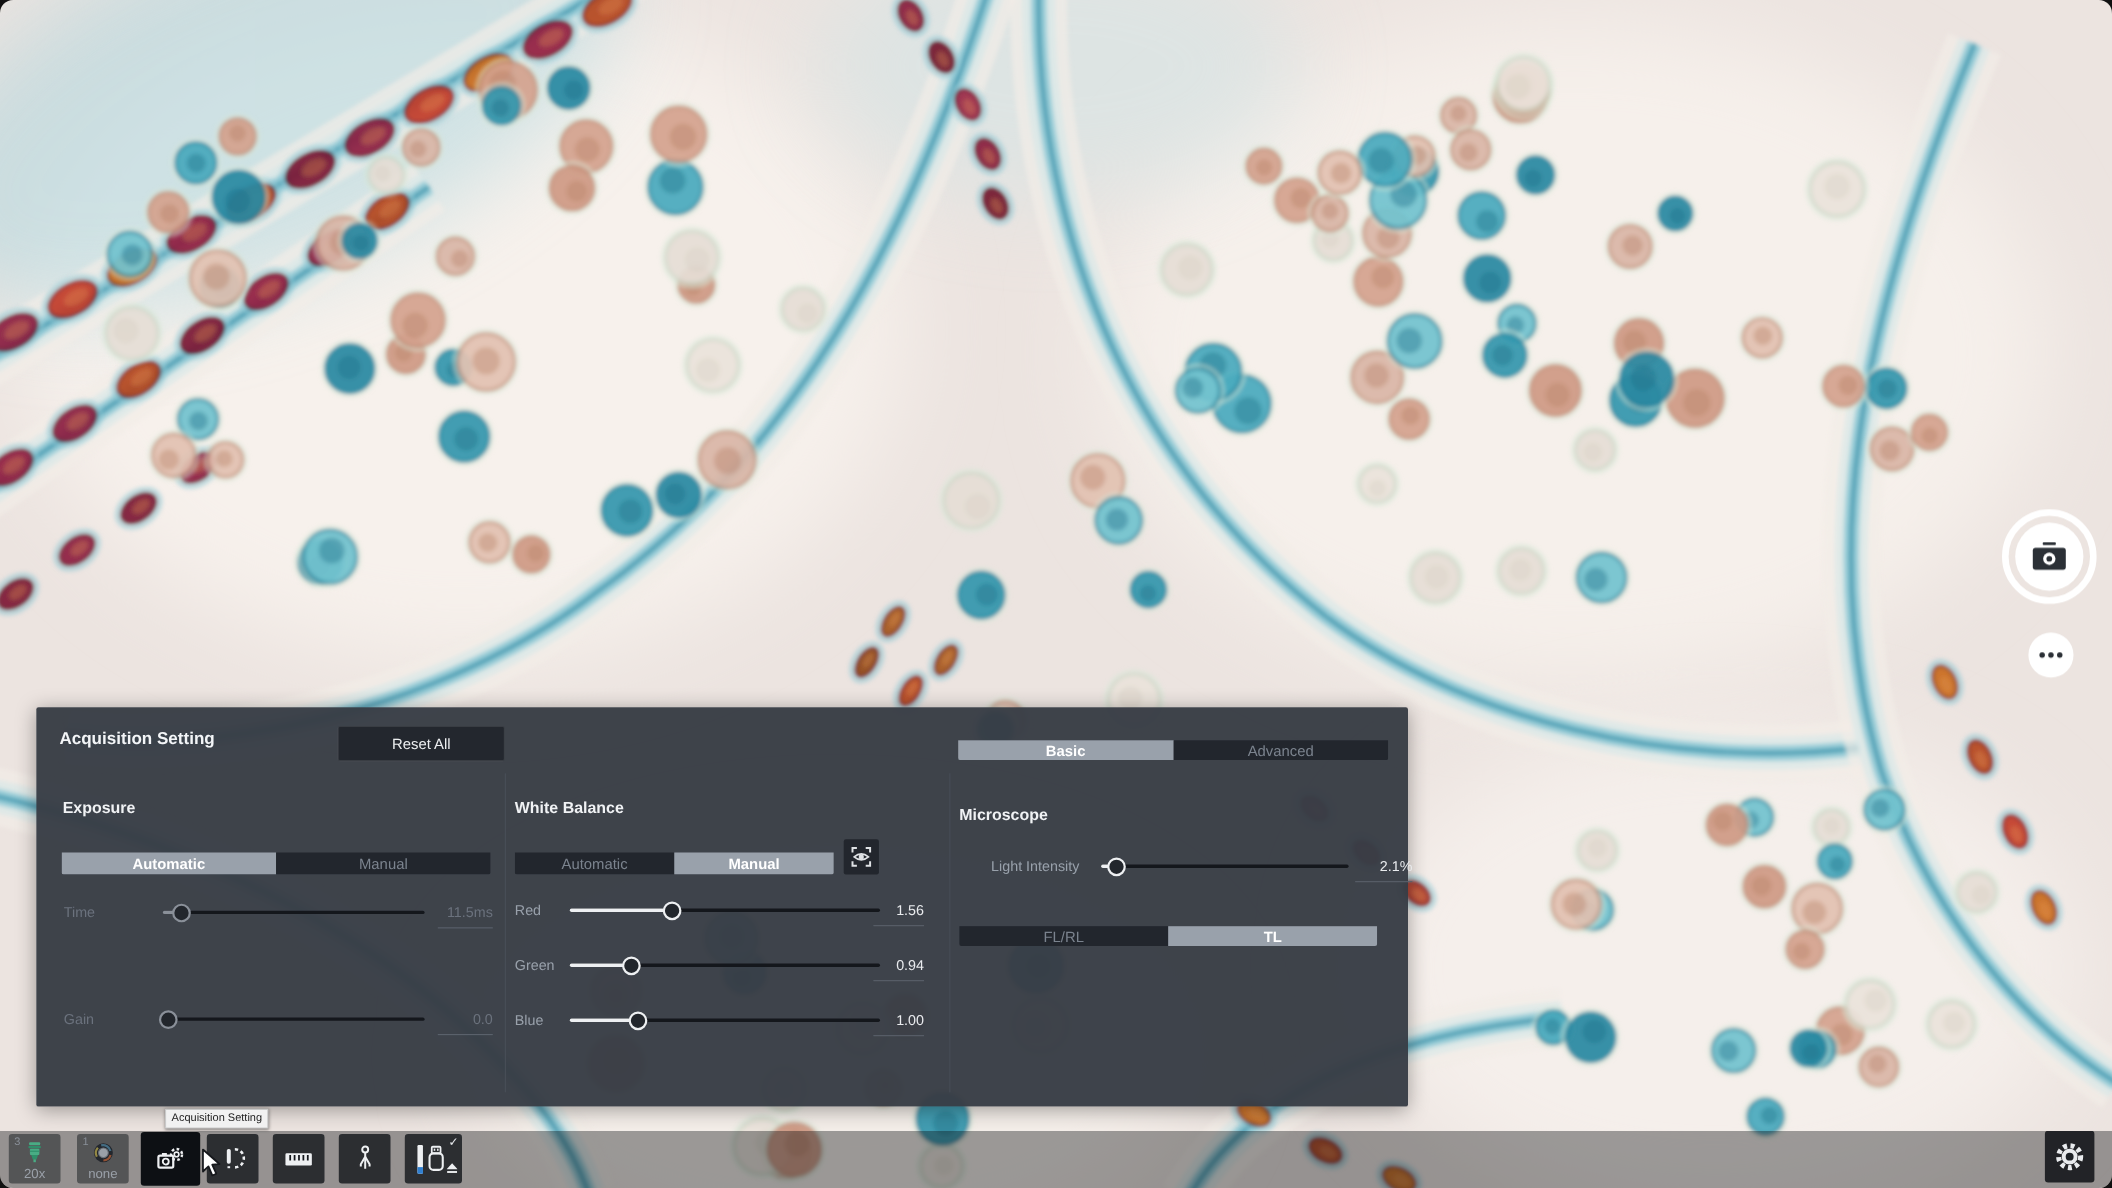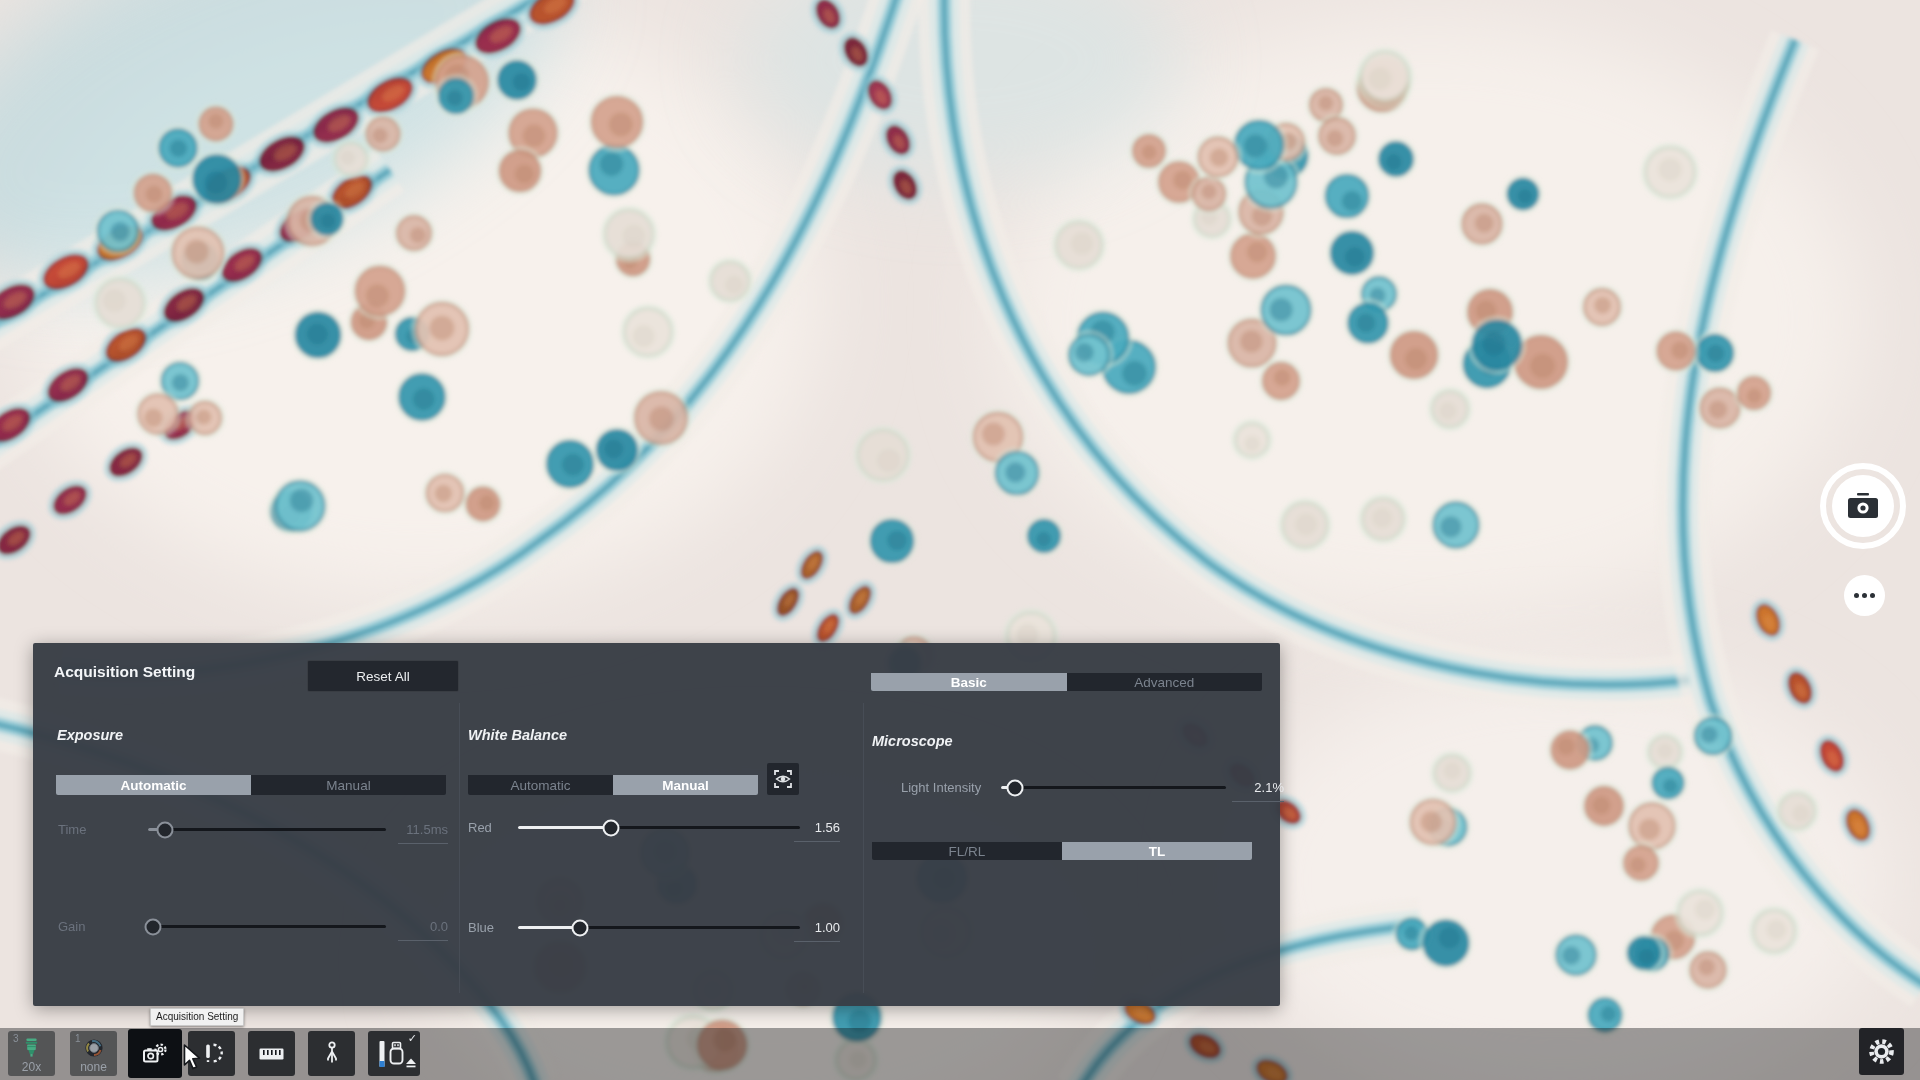--- a/index.html
+++ b/index.html
@@ -1,34 +1,34 @@
 <!DOCTYPE html>
 <html><head>
 <meta charset="utf-8">
 <style>
   html,body{margin:0;padding:0;background:#111;}
   #app{position:relative;width:1920px;height:1080px;overflow:hidden;
        font-family:"Liberation Sans","DejaVu Sans",sans-serif;
-       -webkit-font-smoothing:antialiased;user-select:none;}
+       -webkit-font-smoothing:antialiased;user-select:none;border-radius:12px;}
   #specimen{position:absolute;left:0;top:0;width:1920px;height:1080px;display:block;}
 
   
   #panel{position:absolute;left:33px;top:643px;width:1247px;height:363px;
          background:rgba(56,61,69,0.97);border-radius:2px;
          box-shadow:0 3px 18px rgba(0,0,0,.35);color:#e9ebee;}
   .ptitle{position:absolute;left:21px;top:20px;font-size:15.5px;font-weight:bold;color:#f3f5f7;}
   .btn-reset{position:absolute;left:274px;top:17px;width:150px;height:30px;
          background:#23272e;border:1px solid rgba(255,255,255,.10);border-radius:2px;
          display:flex;align-items:center;justify-content:center;
          font-size:13.5px;color:#eceef0;cursor:pointer;}
   .toggle{position:absolute;display:flex;border-radius:2px;overflow:hidden;}
   .toggle .opt{flex:1;display:flex;align-items:center;justify-content:center;
          background:#22262d;color:#7b838e;font-size:13.5px;cursor:pointer;margin-top:12px;}
   .toggle .opt.sel{background:#99a1ab;color:#ffffff;font-weight:bold;}
-  .heading{position:absolute;font-size:14.5px;font-weight:bold;color:#f0f2f4;font-style:italic;}
+  .heading{position:absolute;font-size:14.5px;font-weight:bold;color:#f0f2f4;}
   .vdiv{position:absolute;top:60px;width:1px;height:290px;background:#474d56;}
 
   .srow{position:absolute;height:26px;}
   .srow.exp{left:25px;width:390px;}
   .srow.wb{left:435px;width:372px;}
   .srow.mic{left:839px;width:383px;margin-left:29px;}
   .slabel{position:absolute;left:0;top:2px;font-size:13px;color:#99a1ab;}
   .strack{position:absolute;top:8px;height:3px;background:#14171c;border-radius:2px;cursor:pointer;}
   .exp .strack{left:90px;width:238px;}
   .wb  .strack{left:50px;width:282px;}
@@ -1046,20 +1046,29 @@
 
     <div class="srow wb" style="top: 175px; --p: 33%;">
       <span class="slabel">Red</span>
       <div class="strack">
           <div class="sfill"></div>
           <div class="sthumb"></div>
         </div>
       <span class="svalue">1.56</span>
       <span class="uline"></span>
     </div>
+    <div class="srow wb" style="top: 225px; --p: 20%;">
+      <span class="slabel">Green</span>
+      <div class="strack">
+          <div class="sfill"></div>
+          <div class="sthumb"></div>
+        </div>
+      <span class="svalue">0.94</span>
+      <span class="uline"></span>
+    </div>
     <div class="srow wb" style="top: 275px; --p: 22%;">
       <span class="slabel">Blue</span>
       <div class="strack">
           <div class="sfill"></div>
           <div class="sthumb"></div>
         </div>
       <span class="svalue">1.00</span>
       <span class="uline"></span>
     </div>
 

